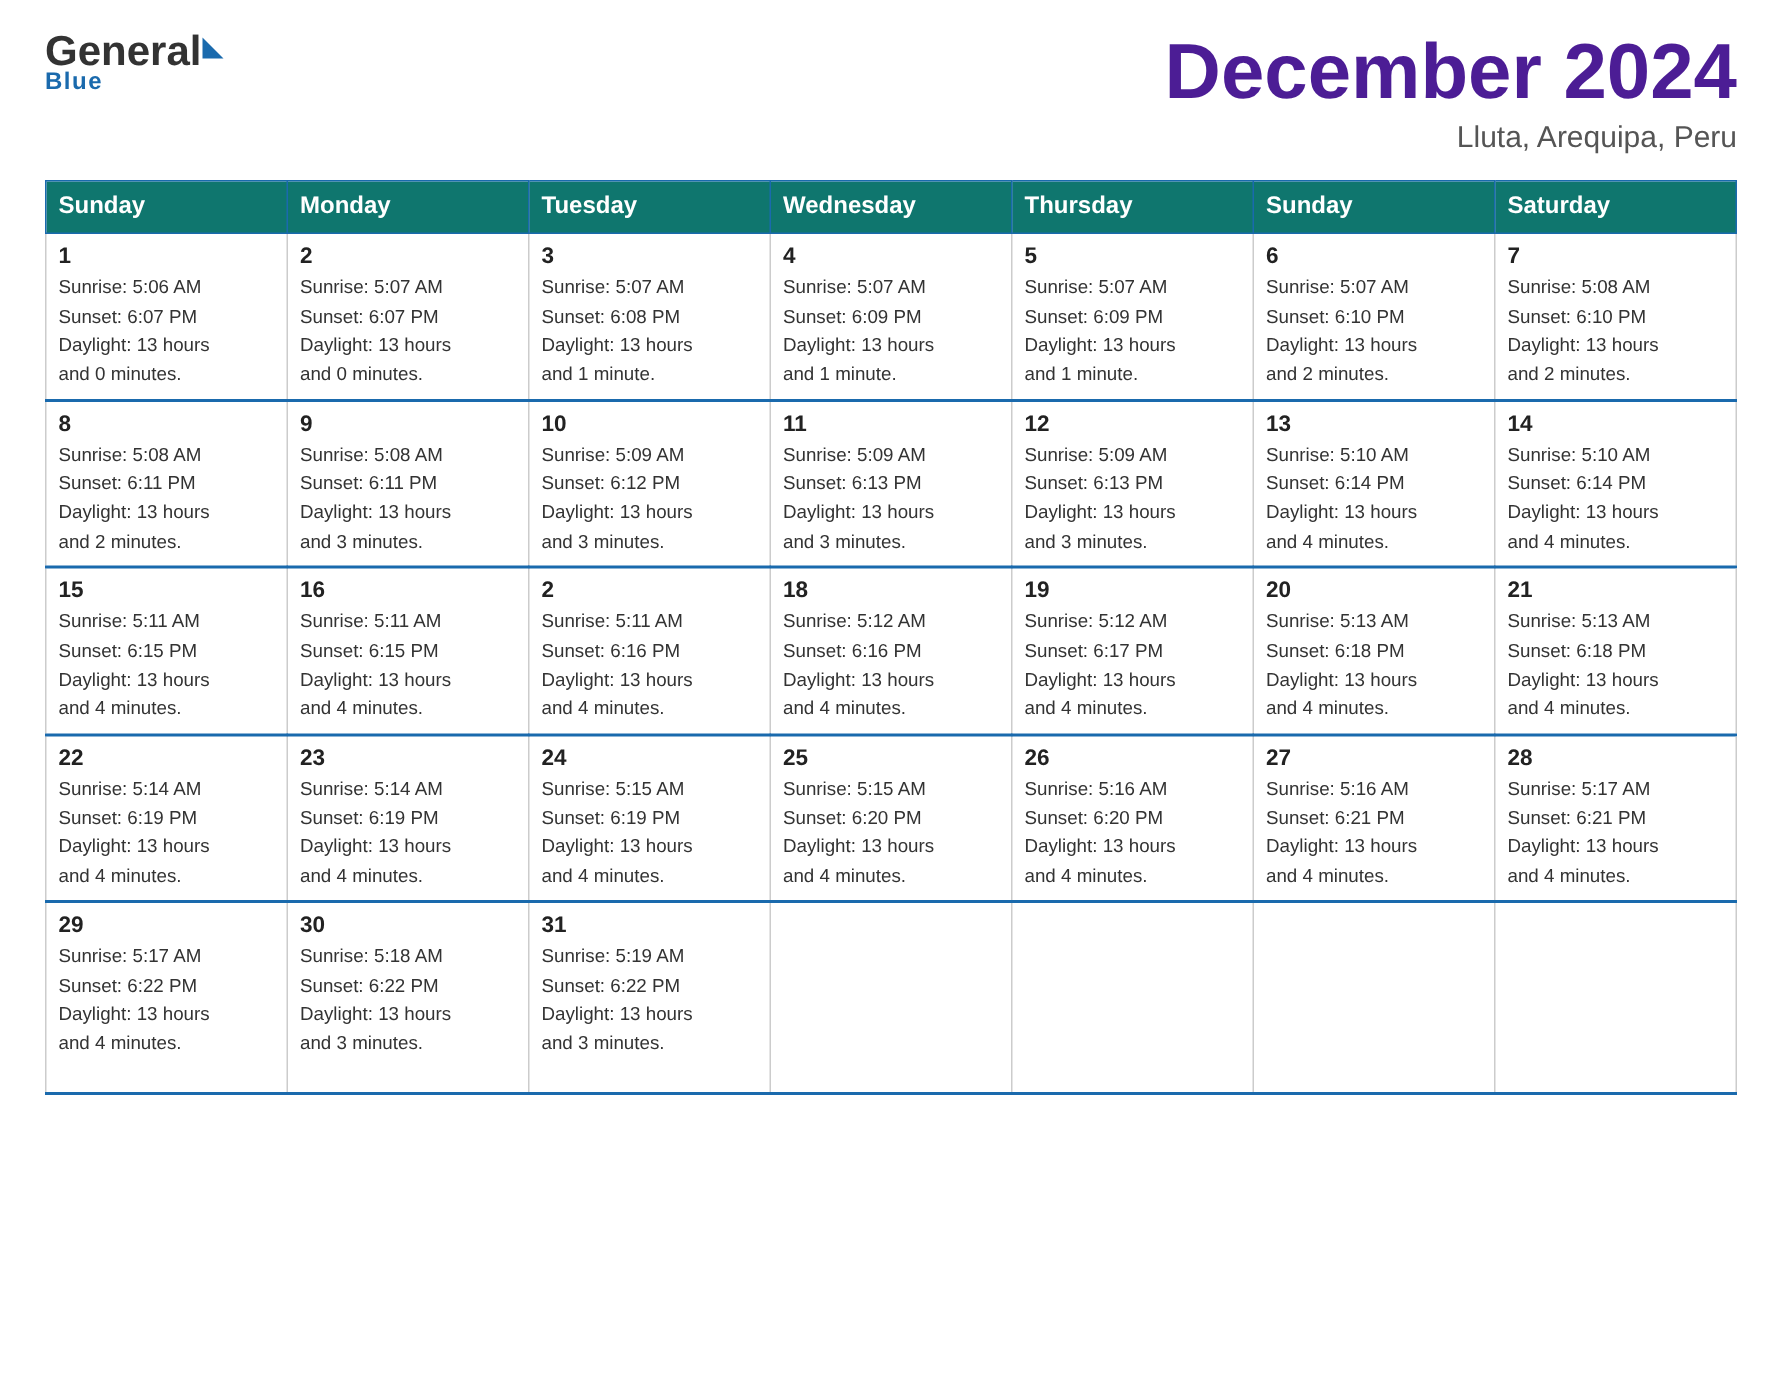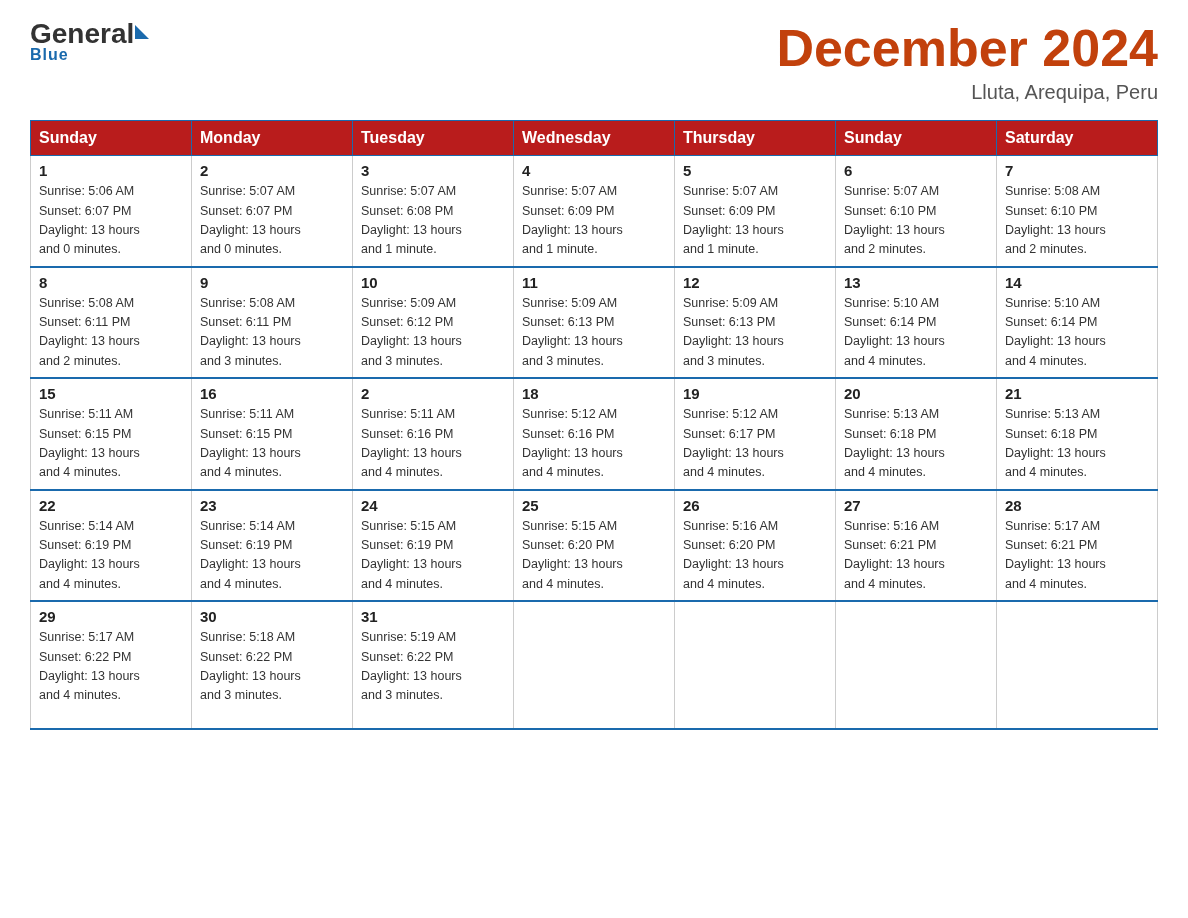--- a/index.html
+++ b/index.html
@@ -54,35 +54,35 @@
       font-weight: bold;
       margin-top: -2px;
       letter-spacing: 1px;
     }
     .title-block {
       text-align: right;
     }
     .month-title {
       font-size: 52px;
       font-weight: bold;
-      color: #c2410c;
+      color: #4c1d95;
       line-height: 1.1;
     }
     .location {
       font-size: 20px;
       color: #555;
       margin-top: 4px;
     }
     table {
       width: 100%;
       border-collapse: collapse;
       table-layout: fixed;
     }
     thead tr {
-      background-color: #b91c1c;
+      background-color: #0f766e;
     }
     thead th {
       color: #fff;
       font-size: 16px;
       font-weight: bold;
       padding: 8px 8px;
       text-align: left;
       border: 1px solid #1a6aad;
     }
     tbody tr {

